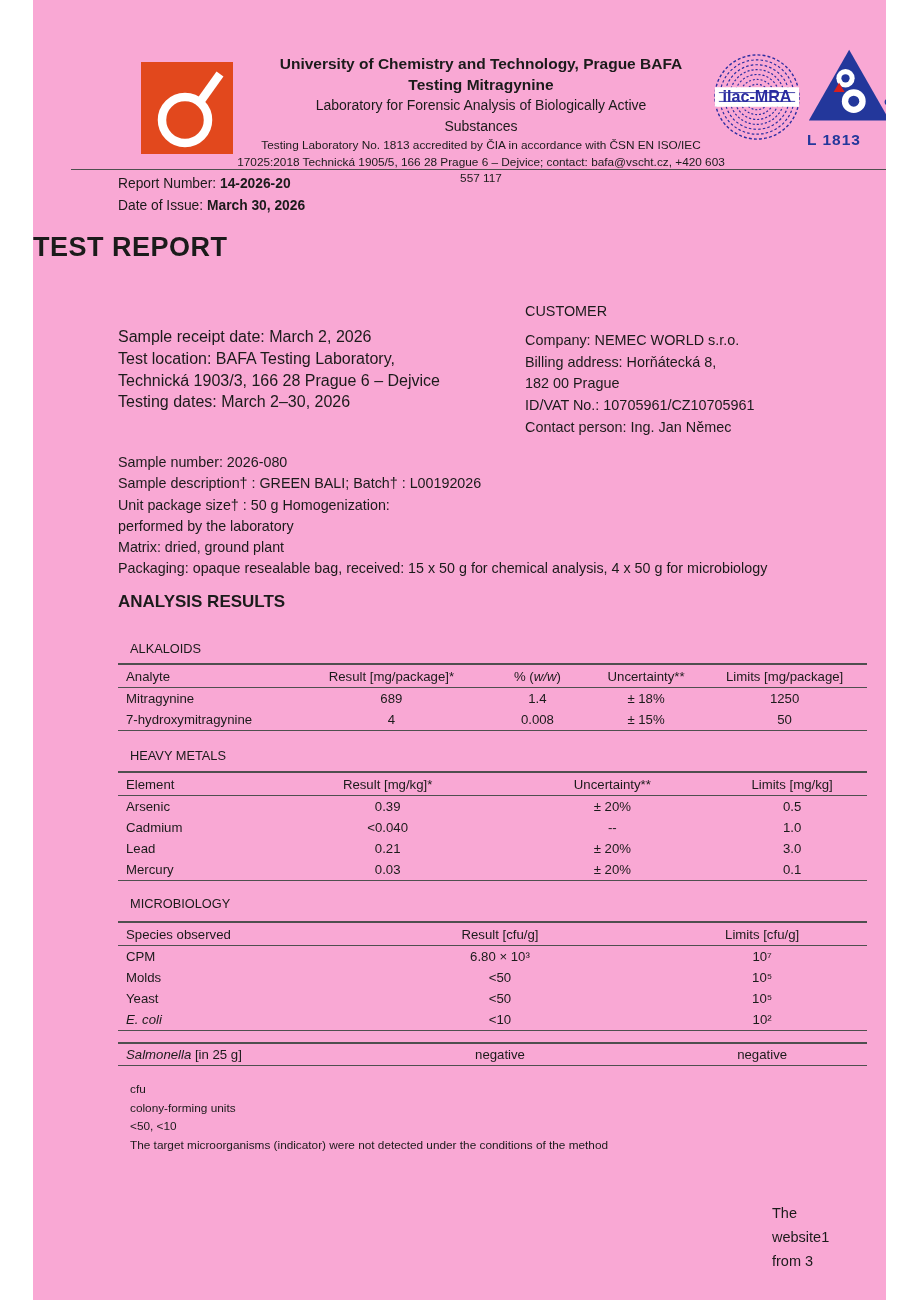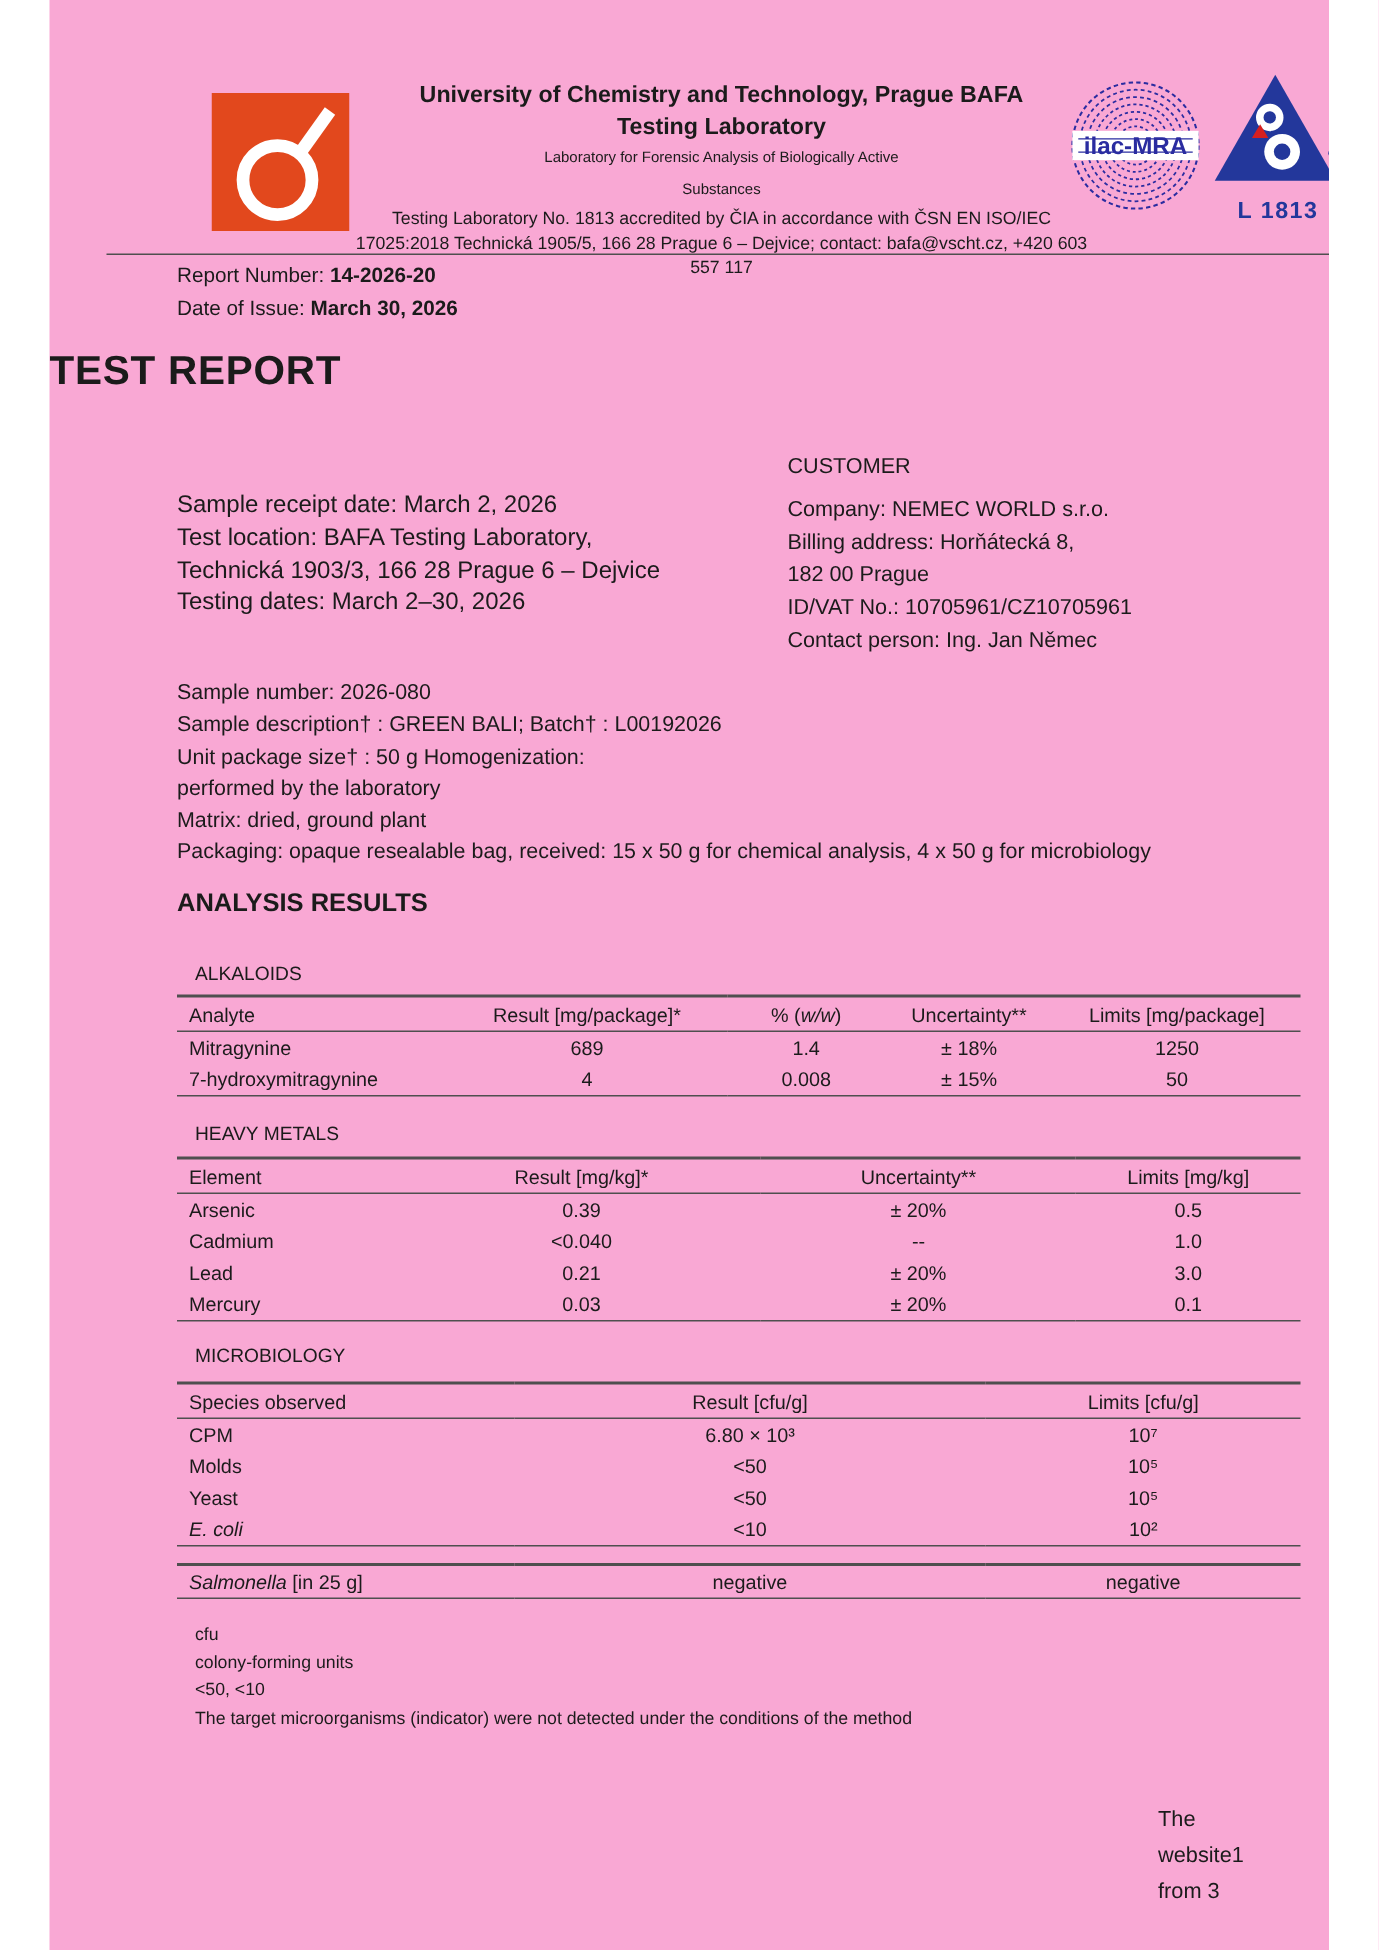--- a/index.html
+++ b/index.html
@@ -7,25 +7,25 @@
     position:relative; width:853px; height:1300px; margin:0 auto;
     background:#f9a8d4; color:#1b1b1b; overflow:hidden;
     font-family:"Liberation Sans","DejaVu Sans",sans-serif;
   }
   .abs { position:absolute; }
 
   
   .uct-logo { left:108px; top:62px; width:92px; height:92px; }
   .header-center { left:170px; top:54px; width:556px; text-align:center; }
   .ht-bold { font-weight:bold; font-size:15.5px; line-height:20.5px; }
-  .ht-sub  { font-size:10px; line-height:21px; }
+  .ht-sub  { font-size:14px; line-height:21px; }
   .ht-small{ font-size:11.8px; line-height:16.5px; }
   .page-rule { left:38px; top:169px; width:843px; border-top:1.6px solid #4f4f4f; height:0; }
   .ilac-logo { left:679px; top:52px; width:90px; height:90px; }
-  .cia-block { left:774px; top:47px; width:90px; text-align:center; }
+  .cia-block { left:774px; top:47px; width:90px; }
   .cia-code { font-weight:bold; font-size:15.5px; color:#23379b; letter-spacing:1px; margin-top:1px; }
 
   
   .report-meta { left:85px; top:173px; font-size:13.8px; line-height:21.5px; }
   .report-meta b { font-weight:bold; }
 
   .main-title { top:232px; left:0; width:919px; text-align:left;
     font-size:27px; font-weight:bold; letter-spacing:0.5px; }
 
   
@@ -69,21 +69,21 @@
 <div class="page">
 
   <svg class="abs uct-logo" viewBox="0 0 92 92" aria-hidden="true">
     <rect width="92" height="92" fill="#e2481d"></rect>
     <circle cx="44" cy="58" r="23" fill="none" stroke="#ffffff" stroke-width="8.5"></circle>
     <line x1="59" y1="40" x2="79" y2="12" stroke="#ffffff" stroke-width="8.5"></line>
   </svg>
 
   <div class="abs header-center">
     <div class="ht-bold">University of Chemistry and Technology, Prague BAFA</div>
-    <div class="ht-bold">Testing Laboratory</div>
+    <div class="ht-bold">Testing Mitragynine</div>
     <div class="ht-sub">Laboratory for Forensic Analysis of Biologically Active</div>
     <div class="ht-sub">Substances</div>
     <div class="ht-small">Testing Laboratory No. 1813 accredited by ČIA in accordance with ČSN EN ISO/IEC</div>
     <div class="ht-small">17025:2018 Technická 1905/5, 166 28 Prague 6 – Dejvice; contact: bafa@vscht.cz, +420 603</div>
     <div class="ht-small">557 117</div>
   </div>
 
   <svg class="abs ilac-logo" viewBox="0 0 92 92" aria-hidden="true">
     <g stroke="#2a2ca0" fill="none">
       <circle cx="46" cy="46" r="43" stroke-width="1.4" stroke-dasharray="3 2.2"></circle>

